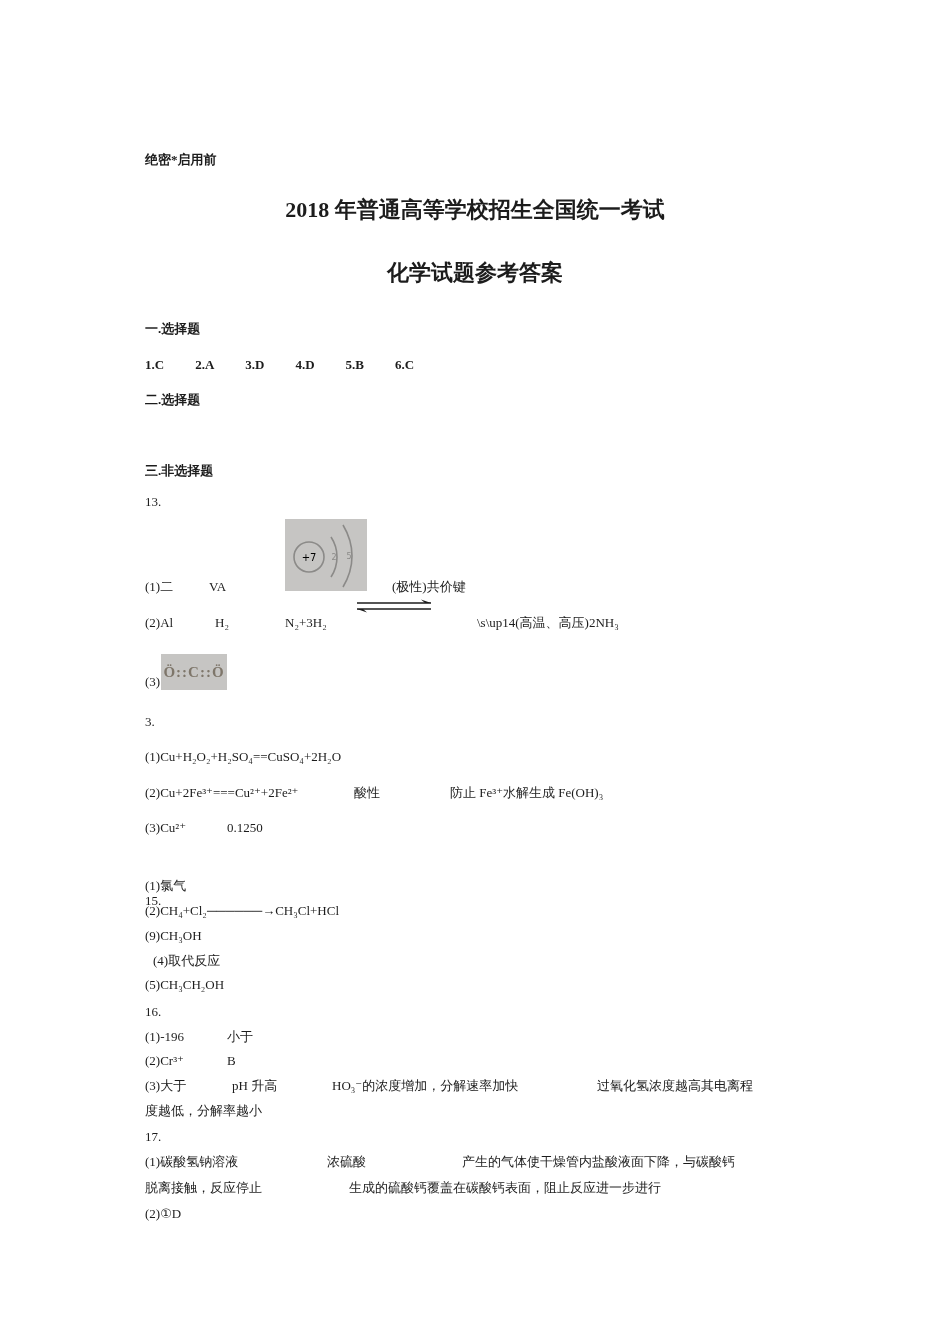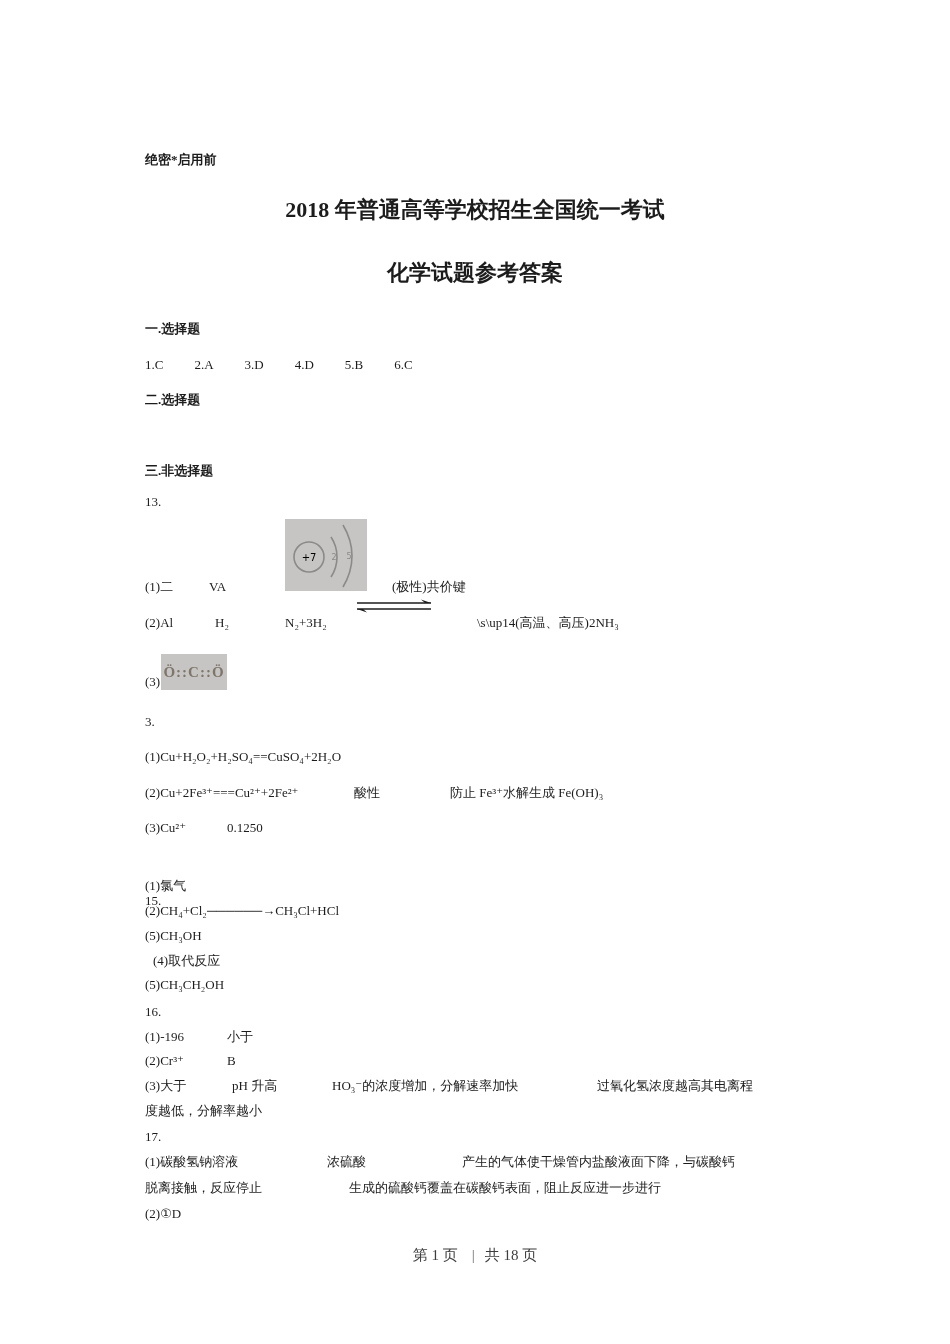--- a/index.html
+++ b/index.html
@@ -25,21 +25,21 @@
 </head>
 <body>
 
 <div id="page">
 
   <div class="ln b" style="top:148px;">绝密*启用前</div>
   <div class="ln b center title" style="top:196px;">2018 年普通高等学校招生全国统一考试</div>
   <div class="ln b center subtitle" style="top:259px;">化学试题参考答案</div>
 
   <div class="ln b" style="top:317px;">一.选择题</div>
-  <div class="ln ans1" style="top:353px;">
+  <div class="ln ans1" style="top:353px;font-weight:bold;">
     <span>1.C</span><span>2.A</span><span>3.D</span><span>4.D</span><span>5.B</span><span>6.C</span>
   </div>
 
   <div class="ln b" style="top:388px;">二.选择题</div>
 
   <div class="ln b" style="top:459px;">三.非选择题</div>
 
   <div class="ln" style="top:490px;">13.</div>
 
   <div class="imgbox" id="atom-img">
@@ -90,21 +90,21 @@
     <span class="part" style="left:305px;">防止 Fe³⁺水解生成 Fe(OH)₃</span>
   </div>
   <div class="ln" style="top:816px;">
     <span class="part" style="left:0;">(3)Cu²⁺</span>
     <span class="part" style="left:82px;">0.1250</span>
   </div>
 
   <div class="ln" style="top:848px;margin-top:41px;">15.</div>
   <div class="ln" style="top:874px;">(1)氯气</div>
   <div class="ln" style="top:899px;">(2)CH₄+Cl₂──────→CH₃Cl+HCl</div>
-  <div class="ln" style="top:924px;">(5)CH₃OH</div>
+  <div class="ln" style="top:924px;">(9)CH₃OH</div>
   <div class="ln" style="top:949px;margin-left:8px;">(4)取代反应</div>
   <div class="ln" style="top:973px;">(5)CH₃CH₂OH</div>
 
   <div class="ln" style="top:1000px;">16.</div>
   <div class="ln" style="top:1025px;">
     <span class="part" style="left:0;">(1)-196</span>
     <span class="part" style="left:82px;">小于</span>
   </div>
   <div class="ln" style="top:1049px;">
     <span class="part" style="left:0;">(2)Cr³⁺</span>
@@ -123,17 +123,14 @@
     <span class="part" style="left:0;">(1)碳酸氢钠溶液</span>
     <span class="part" style="left:182px;">浓硫酸</span>
     <span class="part" style="left:317px;">产生的气体使干燥管内盐酸液面下降，与碳酸钙</span>
   </div>
   <div class="ln" style="top:1176px;">
     <span class="part" style="left:0;">脱离接触，反应停止</span>
     <span class="part" style="left:204px;">生成的硫酸钙覆盖在碳酸钙表面，阻止反应进一步进行</span>
   </div>
   <div class="ln" style="top:1202px;">(2)①D</div>
 
-  <div class="ln footer" style="top:1243px;">
-    <span>第 1 页</span><span class="sep">|</span><span>共 18 页</span>
-  </div>
 
 </div>
 
 </body></html>

